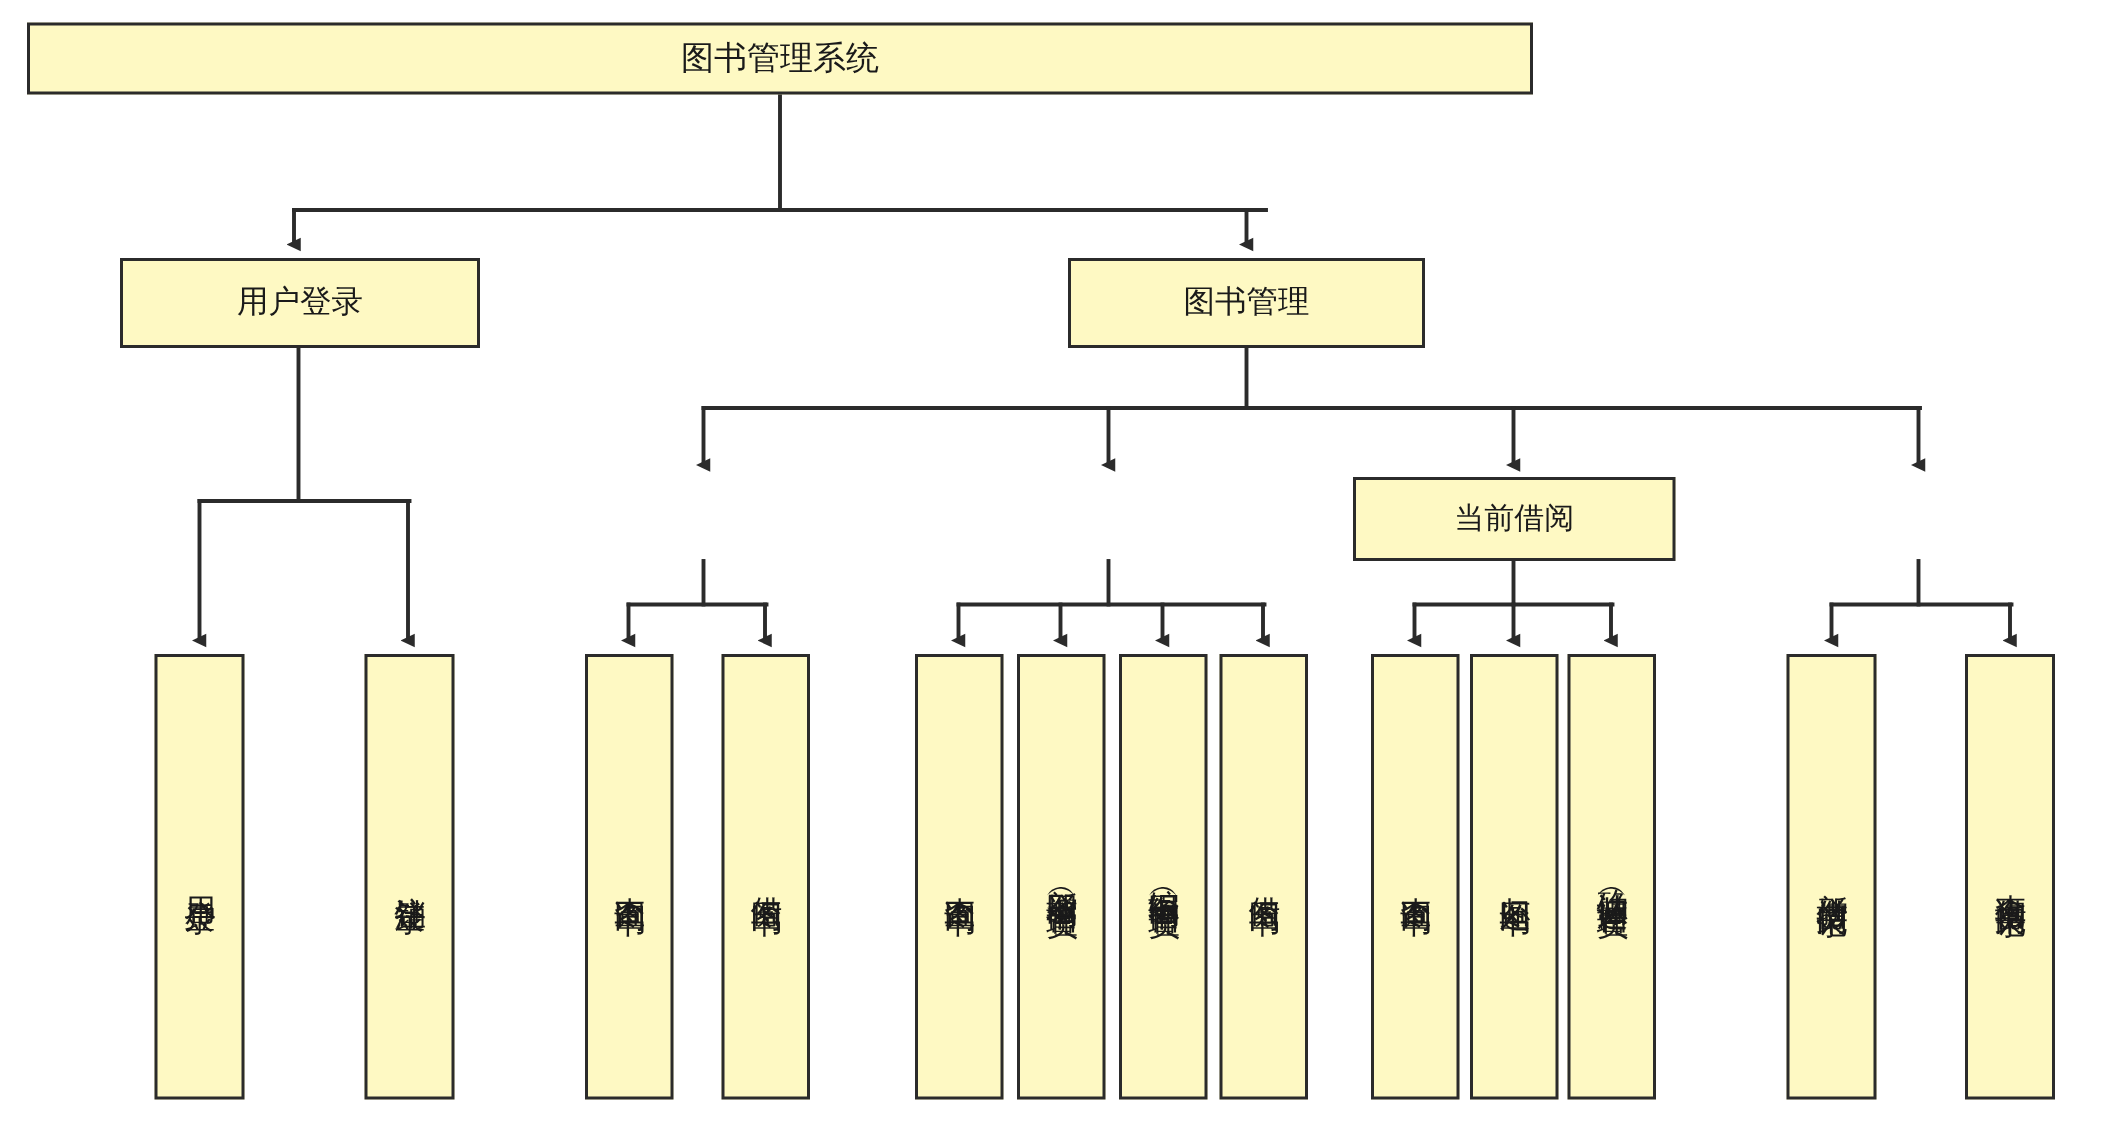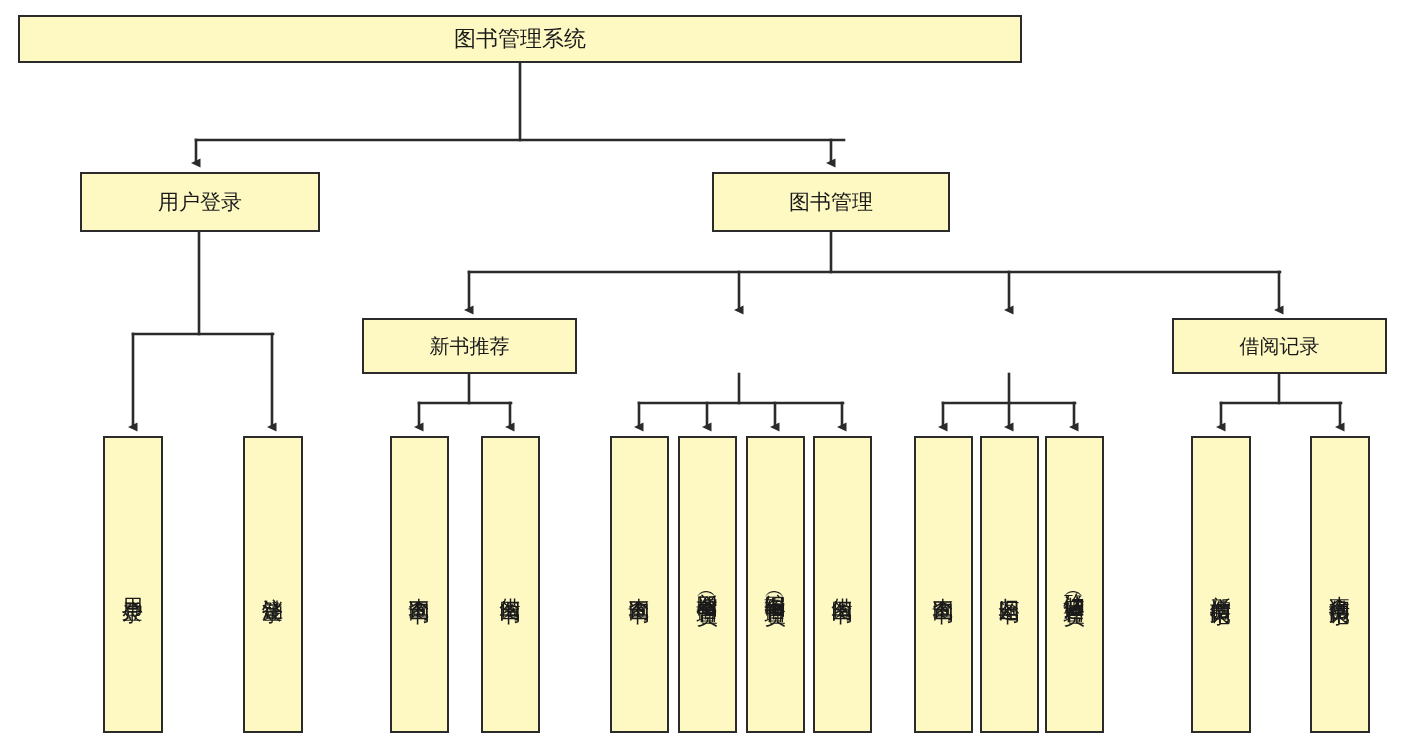--- a/index.html
+++ b/index.html
@@ -134,25 +134,22 @@
     <span class="node-label">图书管理系统</span>
   </div>
 
   <div class="node-box node-level2" style="left:80px; top:172px; width:240px; height:60px;">
     <span class="node-label">用户登录</span>
   </div>
   <div class="node-box node-level2" style="left:712px; top:172px; width:238px; height:60px;">
     <span class="node-label">图书管理</span>
   </div>
 
-  <div class="node-box node-level3" style="left:362px; top:318px; width:215px; height:56px;">
-    <span class="node-label">新书推荐</span>
-  </div>
-  <div class="node-box node-level3" style="left:1172px; top:318px; width:215px; height:56px;">
-    <span class="node-label">借阅记录</span>
+  <div class="node-box node-level3" style="left:902px; top:318px; width:215px; height:56px;">
+    <span class="node-label">当前借阅</span>
   </div>
 
   <div class="node-box node-leaf" style="left:103px; top:436px; width:60px; height:297px;">
     <span class="node-label">用户登录</span>
   </div>
   <div class="node-box node-leaf" style="left:243px; top:436px; width:60px; height:297px;">
     <span class="node-label">注销登录</span>
   </div>
 
   <div class="node-box node-leaf" style="left:390px; top:436px; width:59px; height:297px;">

